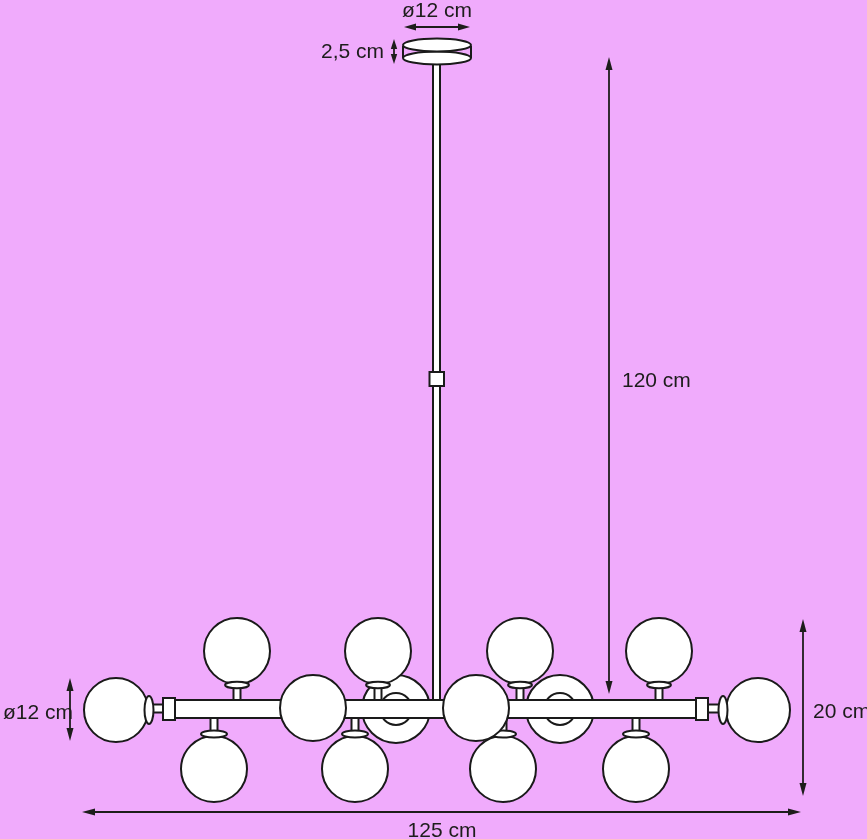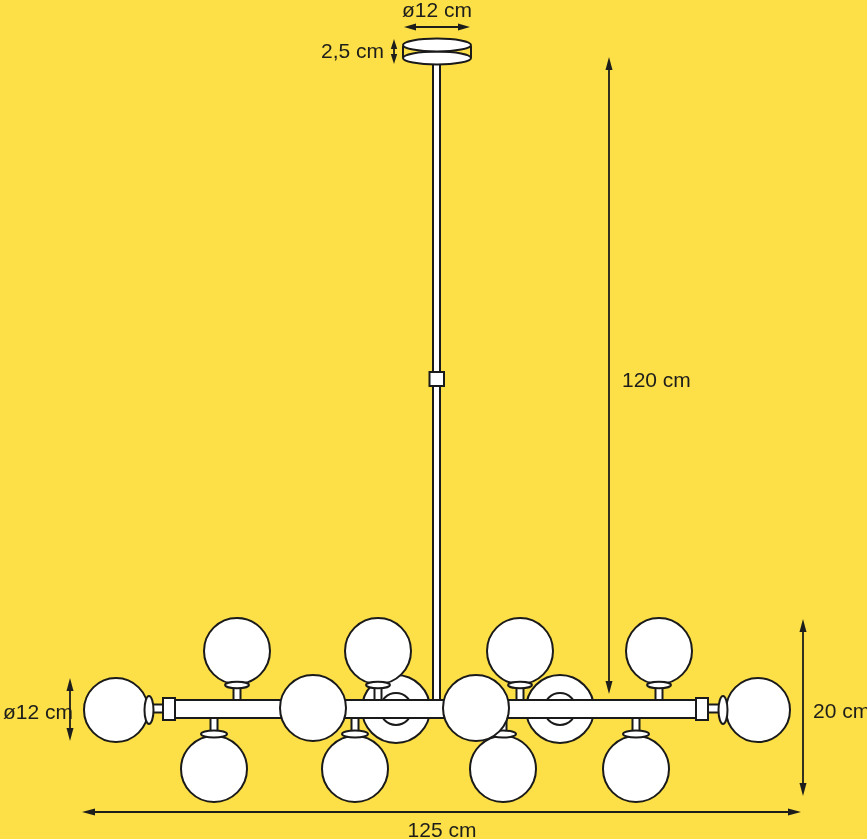--- a/index.html
+++ b/index.html
@@ -1,16 +1,16 @@
 <!DOCTYPE html>
 <html><head>
 <meta charset="utf-8">
 <style>
   html,body{margin:0;padding:0;background:#ffffff;}
-  #stage{position:relative;width:867px;height:839px;background:#fde047;overflow:hidden;
+  #stage{position:relative;width:867px;height:839px;background:#f0abfc;overflow:hidden;
          font-family:"Liberation Sans","DejaVu Sans",sans-serif;}
   svg{display:block;}
   .ln{fill:#ffffff;stroke:#1a1a1a;stroke-width:2;}
   .open{fill:none;stroke:#1a1a1a;stroke-width:2;}
   .dim{fill:none;stroke:#1d1d1b;stroke-width:1.8;}
   .head{fill:#1d1d1b;stroke:none;}
   .lbl{fill:#1d1d1b;font-size:21px;font-family:"Liberation Sans","DejaVu Sans",sans-serif;}
 </style>
 </head>
 <body>

